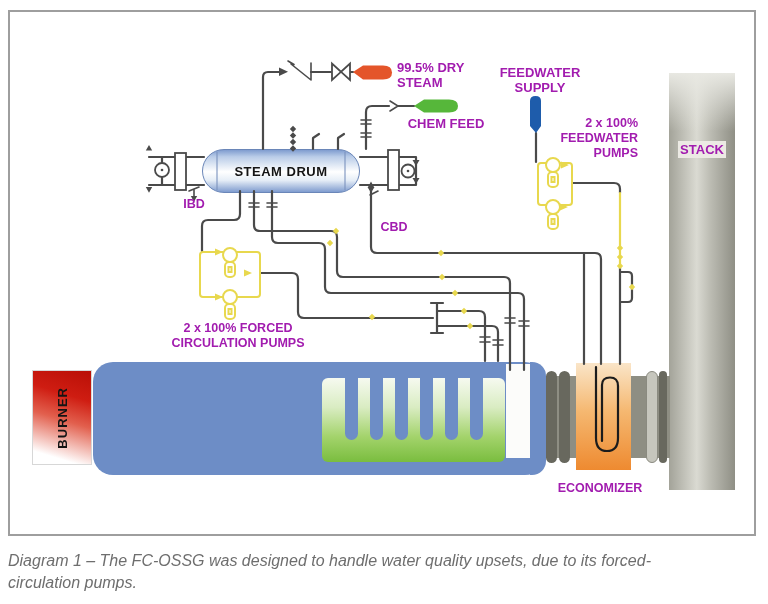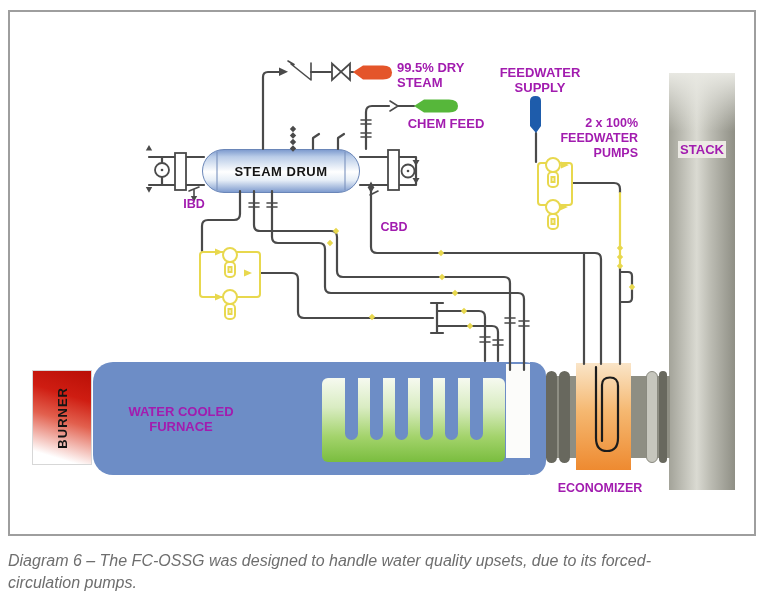--- a/index.html
+++ b/index.html
@@ -77,22 +77,20 @@
   <div id="channel" class="abs"></div>
   <div id="furnace-cap" class="abs"></div>
 
   <div id="evap" class="abs"></div>
   <div class="abs evap-slot" style="left:345px;"></div>
   <div class="abs evap-slot" style="left:370px;"></div>
   <div class="abs evap-slot" style="left:395px;"></div>
   <div class="abs evap-slot" style="left:420px;"></div>
   <div class="abs evap-slot" style="left:445px;"></div>
   <div class="abs evap-slot" style="left:470px;"></div>
-  <div class="abs lbl s13 ctr" style="left:111px;top:404px;width:140px;">WATER COOLED
-FURNACE</div>
 
   <div id="burner" class="abs">
     <div id="burner-label">BURNER</div>
   </div>
 
   <div id="drum" class="abs">
     <span id="drum-label">STEAM DRUM</span>
   </div>
   <div class="abs drum-seam" style="left:216px;"></div>
   <div class="abs drum-seam" style="left:344px;"></div>
@@ -209,19 +207,21 @@
   </svg>
 
   <div class="abs lbl s13" style="left:397px;top:60px;width:95px;">99.5% DRY
 STEAM</div>
   <div class="abs lbl s13" style="left:401px;top:116px;width:90px;text-align:center;">CHEM FEED</div>
   <div class="abs lbl s13 ctr" style="left:480px;top:65px;width:120px;">FEEDWATER
 SUPPLY</div>
   <div class="abs lbl s12" style="left:548px;top:116px;width:90px;text-align:right;">2 x 100%
 FEEDWATER
 PUMPS</div>
+  <div class="abs lbl s12 ctr" style="left:148px;top:321px;width:180px;">2 x 100% FORCED
+CIRCULATION PUMPS</div>
   <div class="abs lbl s12 ctr" style="left:176px;top:197px;width:36px;">IBD</div>
   <div class="abs lbl s12 ctr" style="left:376px;top:197px;width:36px;margin-top:23px;">CBD</div>
 
-  <div id="caption" class="abs">Diagram 6 – The FC-OSSG was designed to handle water quality upsets, due to its forced-
+  <div id="caption" class="abs">Diagram 1 – The FC-OSSG was designed to handle water quality upsets, due to its forced-
 circulation pumps.</div>
 
 </div>
 
 </body></html>

